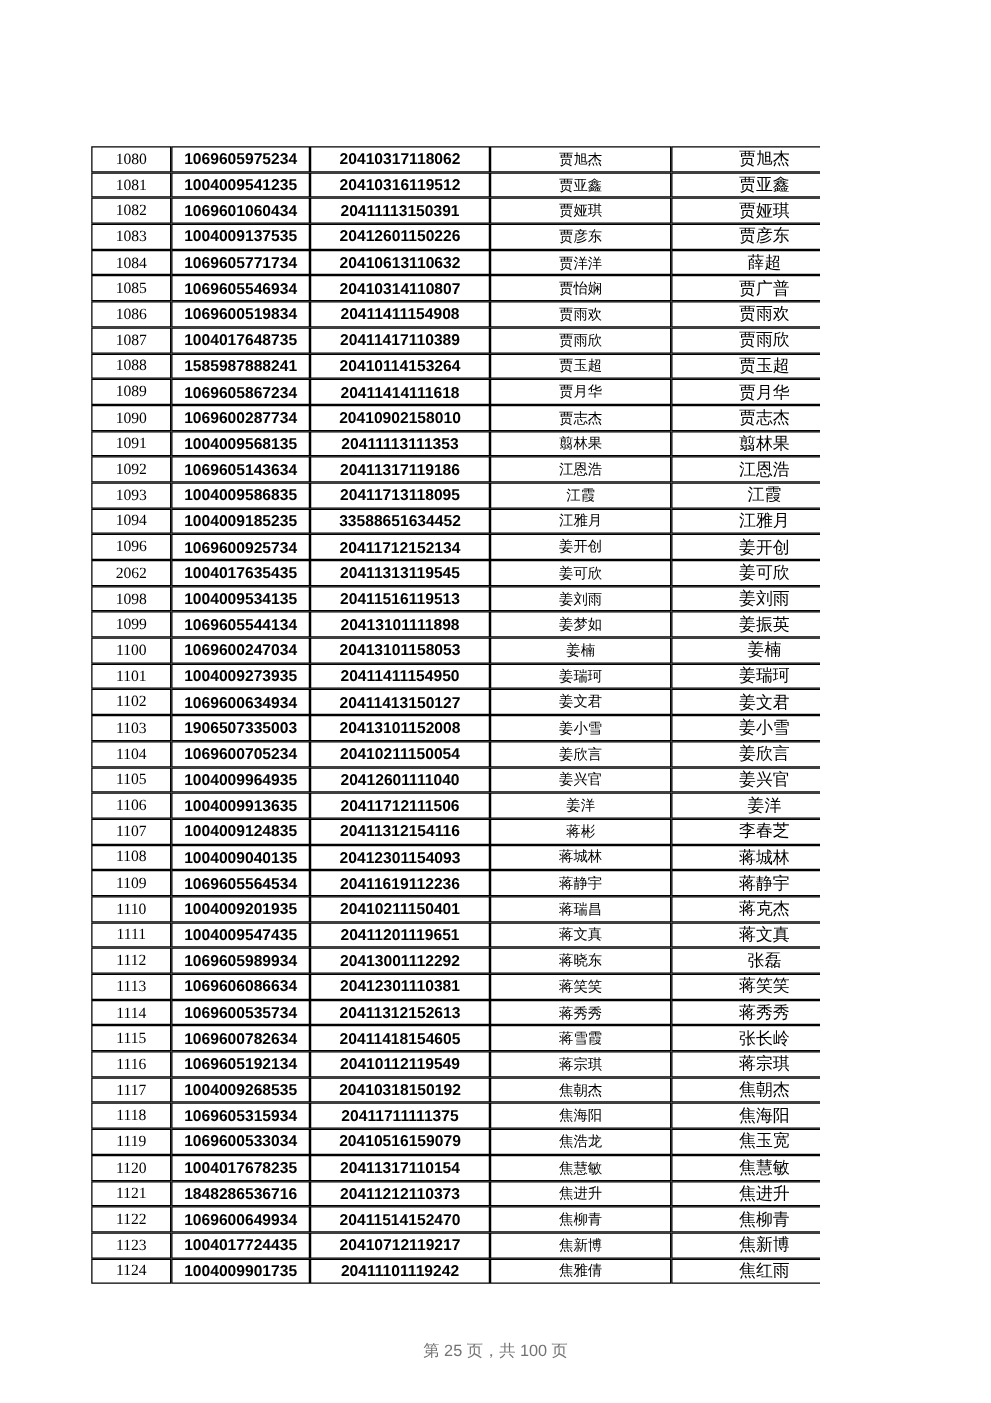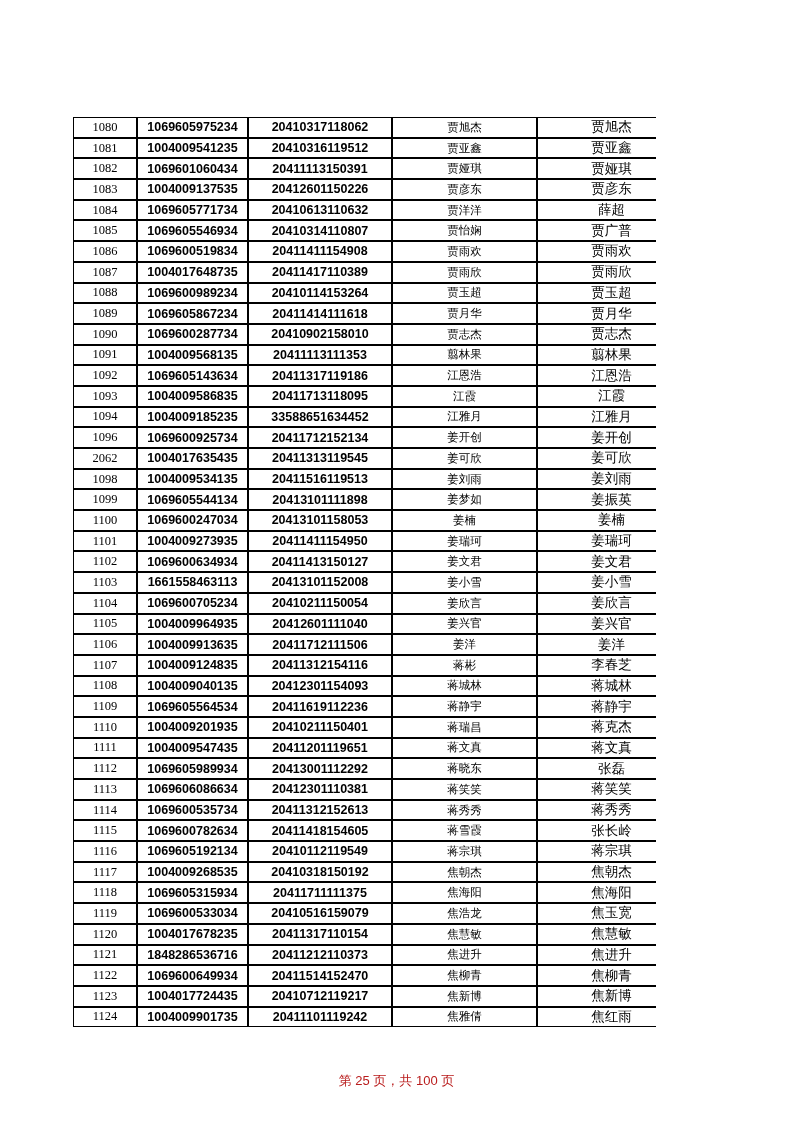--- a/index.html
+++ b/index.html
@@ -54,21 +54,21 @@
     font-size: 13.5px;
   }
   .footer {
     position: absolute;
     left: 0;
     top: 1047px;
     width: 793px;
     text-align: center;
     font-family: "Liberation Sans", sans-serif;
     font-size: 13px;
-    color: #b91c1c;
+    color: #737373;
   }
 </style>
 </head>
 <body>
 
 <div class="page">
   <table class="roster">
     <colgroup>
       <col style="width:64px">
       <col style="width:111px">
@@ -128,21 +128,21 @@
         </tr>
         <tr>
           <td class="c-seq">1087</td>
           <td class="c-num1">1004017648735</td>
           <td class="c-num2">20411417110389</td>
           <td class="c-name1">贾雨欣</td>
           <td class="c-name2">贾雨欣</td>
         </tr>
         <tr>
           <td class="c-seq">1088</td>
-          <td class="c-num1">1069600989234</td>
+          <td class="c-num1">1585987888241</td>
           <td class="c-num2">20410114153264</td>
           <td class="c-name1">贾玉超</td>
           <td class="c-name2">贾玉超</td>
         </tr>
         <tr>
           <td class="c-seq">1089</td>
           <td class="c-num1">1069605867234</td>
           <td class="c-num2">20411414111618</td>
           <td class="c-name1">贾月华</td>
           <td class="c-name2">贾月华</td>
@@ -226,21 +226,21 @@
         </tr>
         <tr>
           <td class="c-seq">1102</td>
           <td class="c-num1">1069600634934</td>
           <td class="c-num2">20411413150127</td>
           <td class="c-name1">姜文君</td>
           <td class="c-name2">姜文君</td>
         </tr>
         <tr>
           <td class="c-seq">1103</td>
-          <td class="c-num1">1661558463113</td>
+          <td class="c-num1">1906507335003</td>
           <td class="c-num2">20413101152008</td>
           <td class="c-name1">姜小雪</td>
           <td class="c-name2">姜小雪</td>
         </tr>
         <tr>
           <td class="c-seq">1104</td>
           <td class="c-num1">1069600705234</td>
           <td class="c-num2">20410211150054</td>
           <td class="c-name1">姜欣言</td>
           <td class="c-name2">姜欣言</td>

